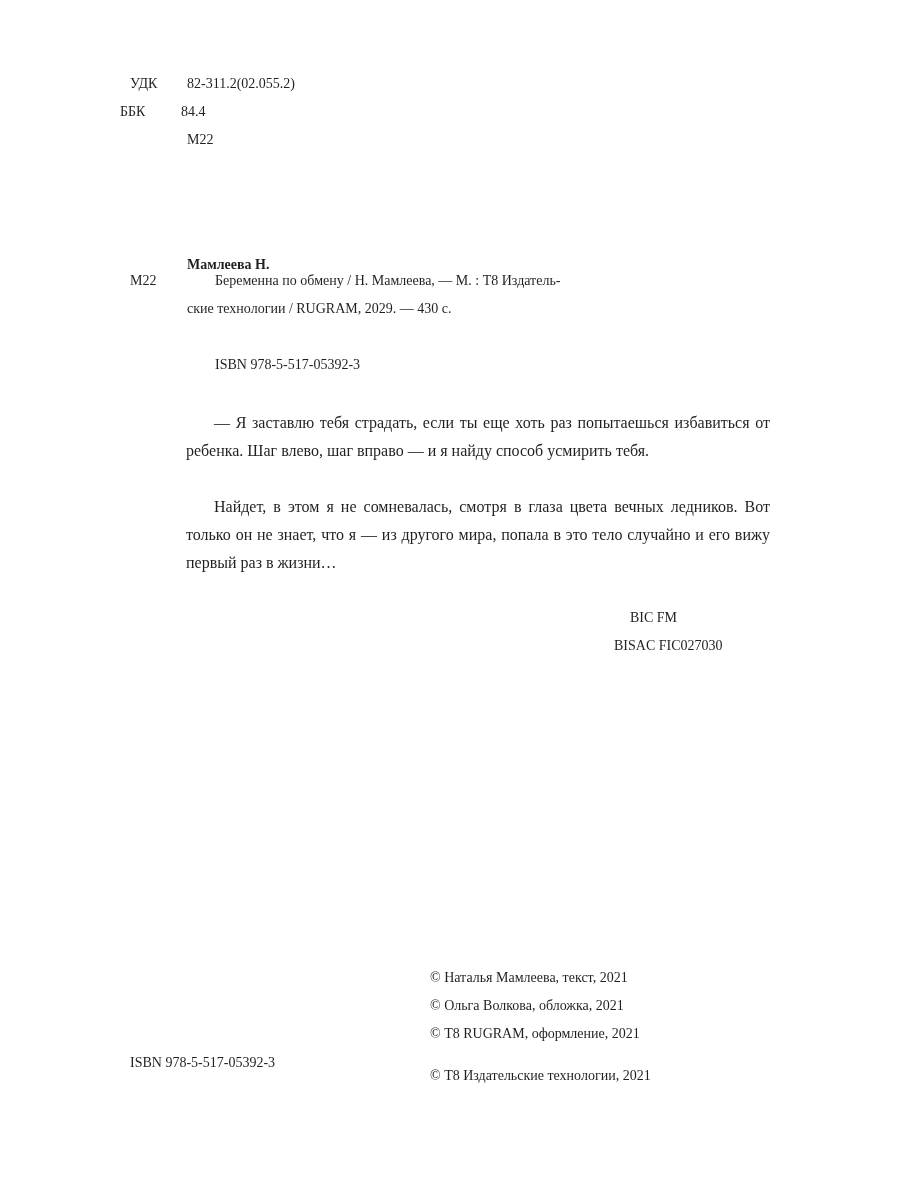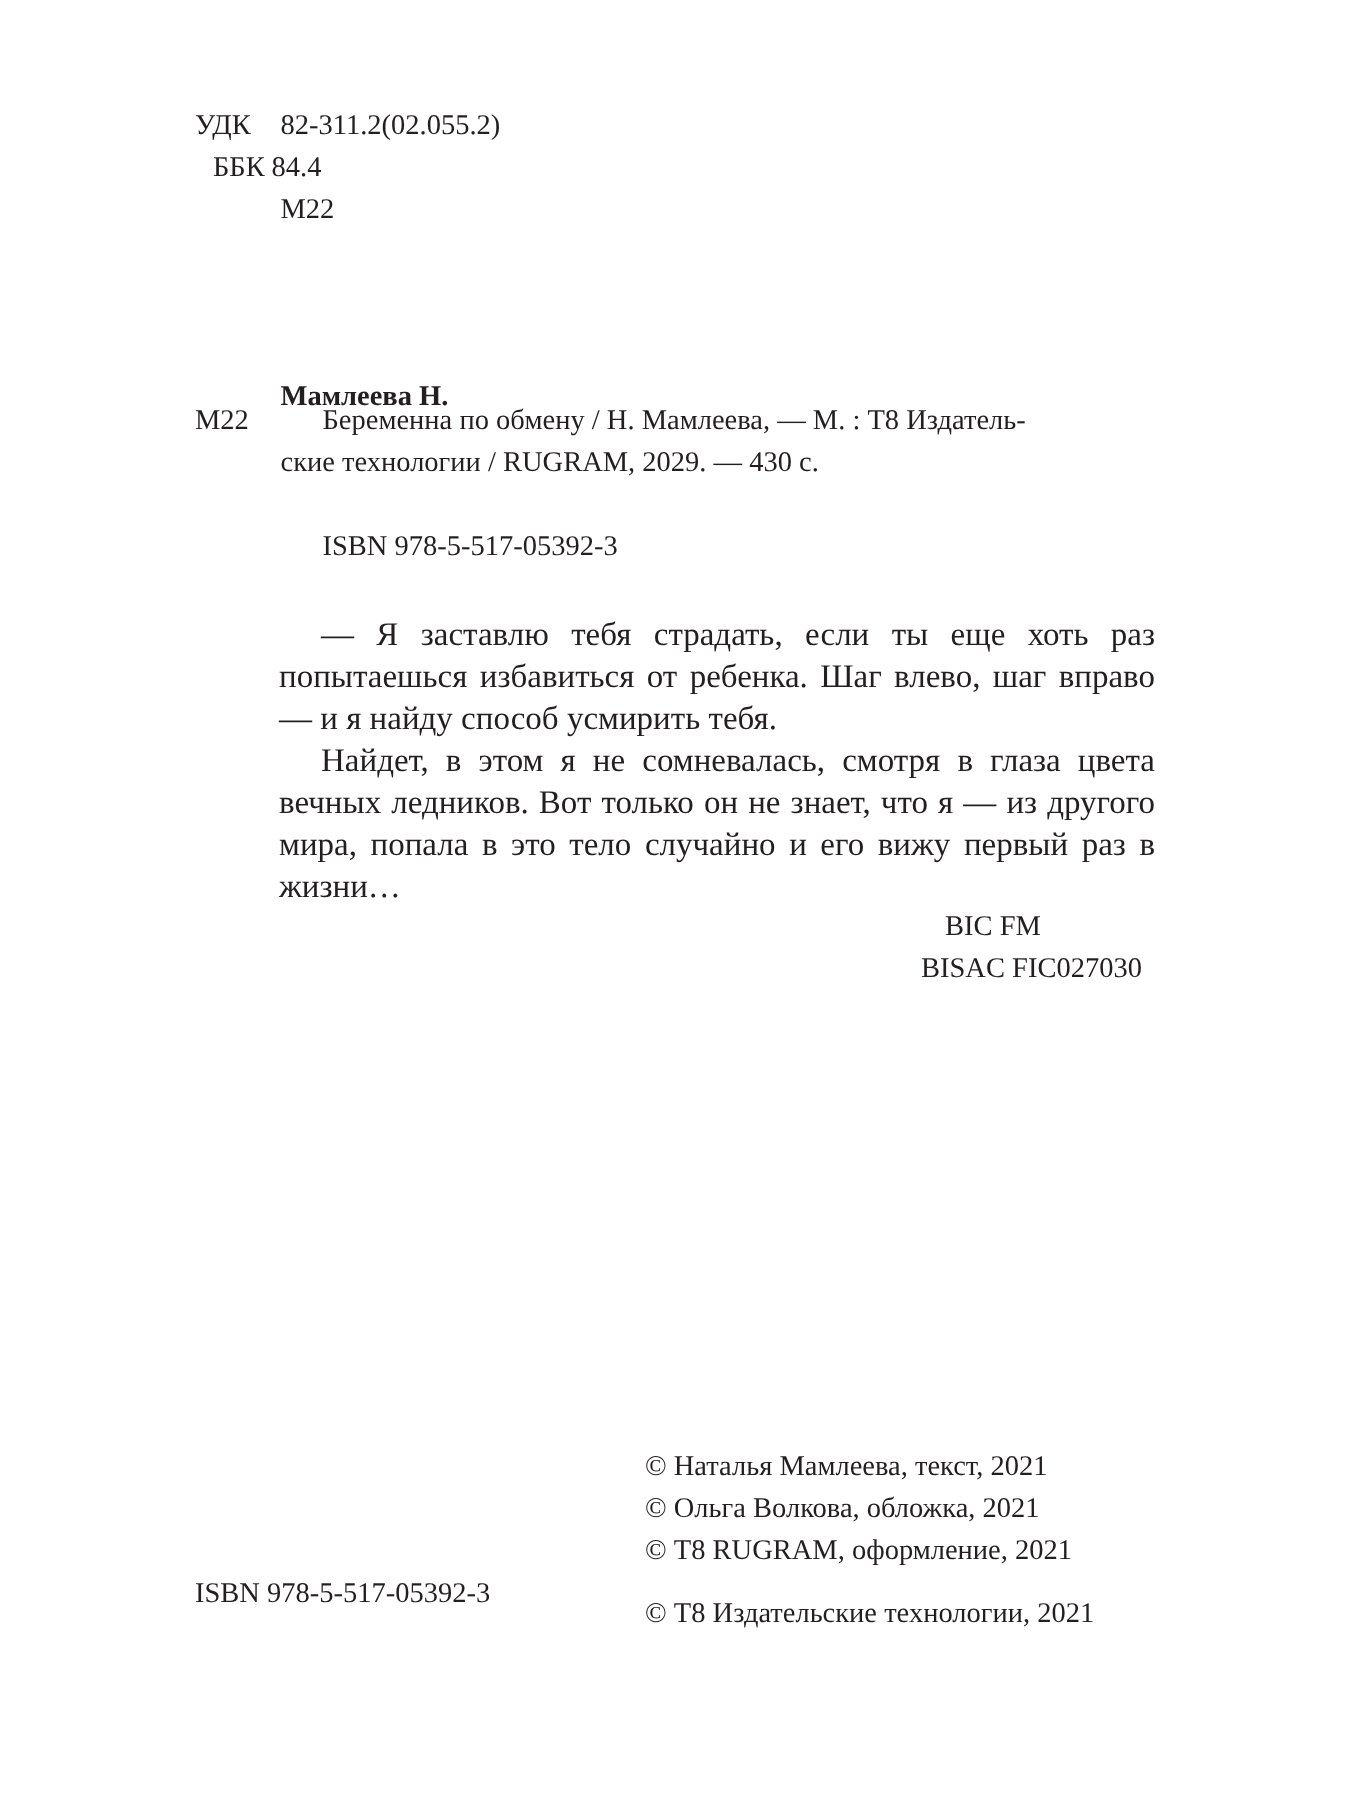--- a/index.html
+++ b/index.html
@@ -1,29 +1,29 @@
 <!DOCTYPE html>
 <html><head>
 <meta charset="utf-8">
 <style>
   html, body { margin: 0; padding: 0; background: #ffffff; }
   body { width: 900px; height: 1200px; position: relative; overflow: hidden;
     font-family: "DejaVu Serif", "Liberation Serif", serif; color: #231f20; }
-  .abs { position: absolute; white-space: nowrap; font-size: 19px; line-height: 28px;
+  .abs { position: absolute; white-space: nowrap; font-size: 14px; line-height: 28px;
     font-family: "Liberation Serif", "DejaVu Serif", serif; }
   .bold { font-weight: bold; }
-  .para { position: absolute; left: 186px; width: 584px; font-size: 22px; line-height: 28px;
+  .para { position: absolute; left: 186px; width: 584px; font-size: 16px; line-height: 28px;
     font-family: "Liberation Serif", serif; text-align: justify; text-indent: 28px; }
 </style>
 </head>
 <body>
 
 <span class="abs" style="left:130px;top:70px;">УДК</span>
 <span class="abs" style="left:187px;top:70px;">82-311.2(02.055.2)</span>
-<span class="abs" style="left:142px;top:98px;">ББК</span>
+<span class="abs" style="left:120px;top:98px;">ББК</span>
 <span class="abs" style="left:181px;top:98px;">84.4</span>
 <span class="abs" style="left:187px;top:126px;">М22</span>
 
 <span class="abs bold" style="left:187px;top:251px;">Мамлеева Н.</span>
 <span class="abs" style="left:130px;top:267px;">М22</span>
 <span class="abs" style="left:215px;top:267px;">Беременна по обмену / Н. Мамлеева, — М. : Т8 Издатель-</span>
 <span class="abs" style="left:187px;top:295px;">ские технологии / RUGRAM, 2029. — 430 с.</span>
 <span class="abs" style="left:215px;top:351px;">ISBN 978-5-517-05392-3</span>
 
 <div class="para" style="top:409px;">— Я заставлю тебя страдать, если ты еще хоть раз попытаешься избавиться от ребенка. Шаг влево, шаг вправо — и я найду способ усмирить тебя.</div>

